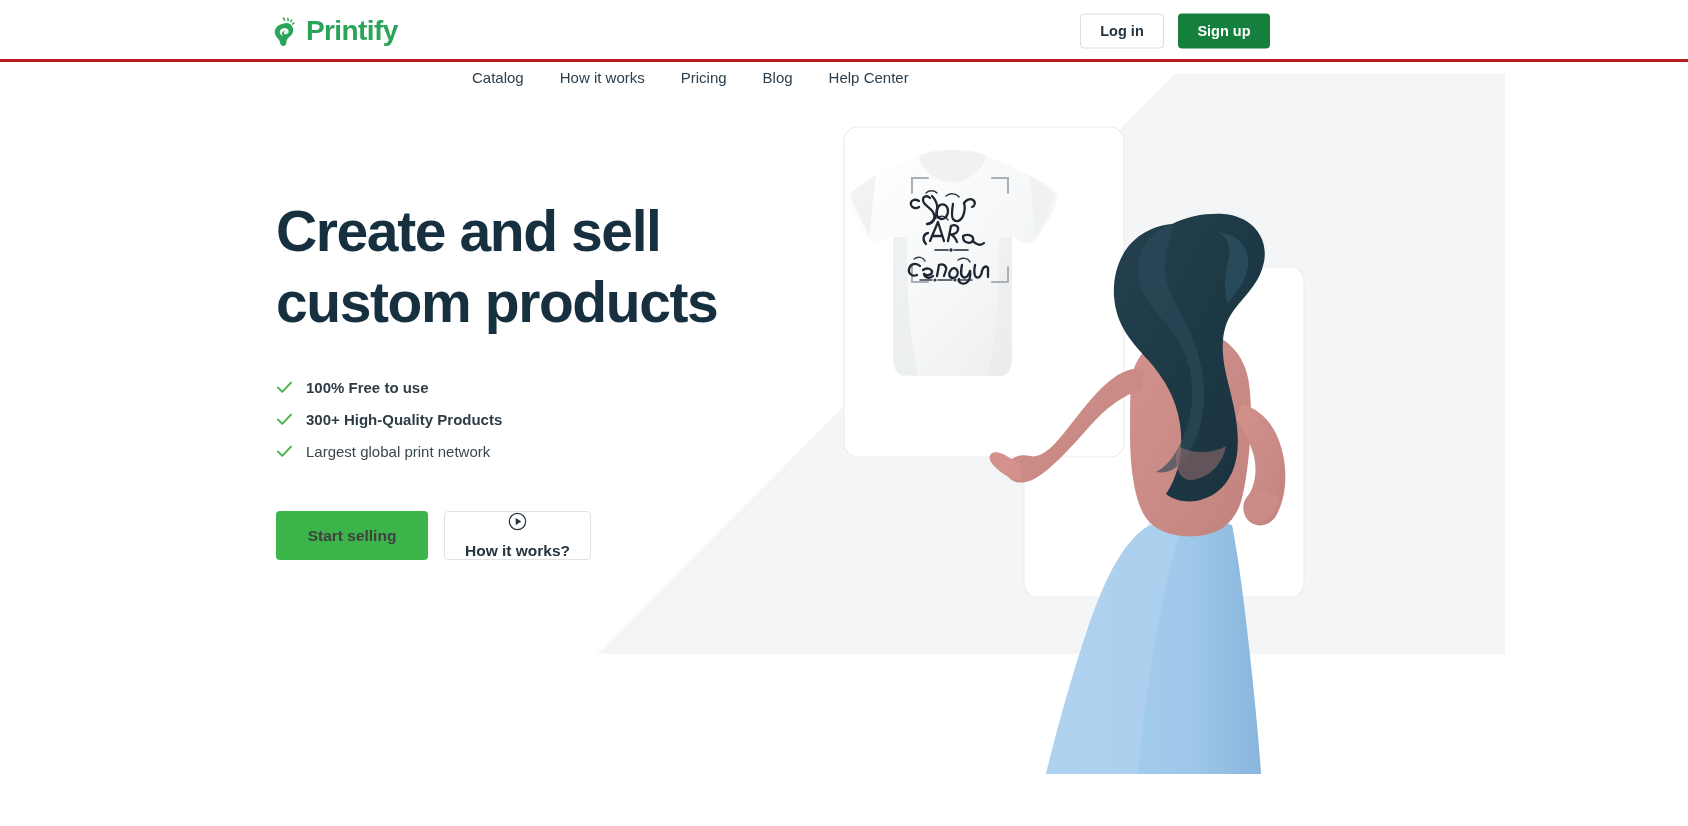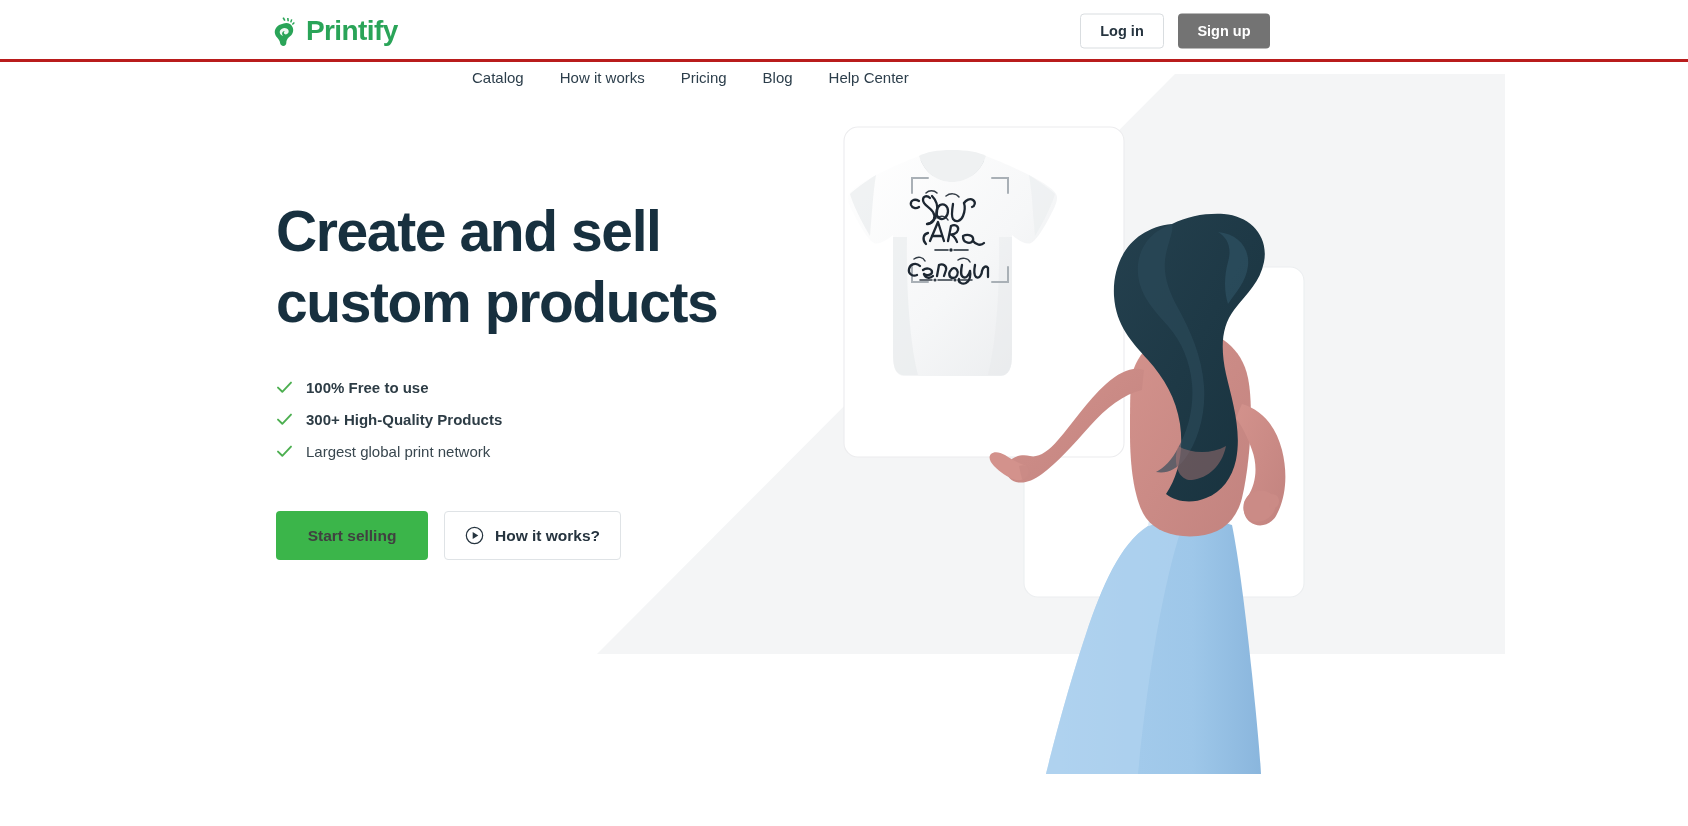--- a/index.html
+++ b/index.html
@@ -53,21 +53,21 @@
     display: flex; align-items: center; gap: 14px;
   }
   .btn-login {
     width: 84px; height: 35px; border: 1px solid #d9dde0; border-radius: 4px;
     background: #fff; color: #26343f; font-size: 14.5px; font-weight: bold;
     display: flex; align-items: center; justify-content: center;
     cursor: pointer; font-family: inherit;
   }
   .btn-signup {
     width: 92px; height: 35px; border: none; border-radius: 4px;
-    background: #737373; color: #ffffff; font-size: 14.5px; font-weight: bold;
+    background: #15803d; color: #ffffff; font-size: 14.5px; font-weight: bold;
     display: flex; align-items: center; justify-content: center;
     cursor: pointer; font-family: inherit;
   }
 
   
   .hero { position: absolute; top: 74px; left: 0; width: 1505px; height: 764px; background: #fff; overflow: hidden; }
 
   .hero-bg-diagonal {
     position: absolute; top: 0; right: 0; width: 920px; height: 640px;
     overflow: hidden; pointer-events: none;
@@ -93,21 +93,21 @@
   .btn-start {
     width: 152px; height: 49px; border: none; border-radius: 4px;
     background: #3bb54a; color: #404040; font-size: 15.5px; font-weight: bold;
     cursor: pointer; font-family: inherit;
     display: flex; align-items: center; justify-content: center;
   }
   .btn-how {
     height: 49px; padding: 0 20px; border: 1px solid #dfe3e6; border-radius: 4px;
     background: #fff; color: #26343f; font-size: 15.5px; font-weight: bold;
     cursor: pointer; font-family: inherit;
-    display: flex; align-items: center; justify-content: center; gap: 11px;
+    display: flex; align-items: center; justify-content: center; gap: 11px; flex-direction: column;
   }
   .play-icon { width: 19px; height: 19px; display: block; flex: 0 0 19px; }
 
   
   .hero-illustration {
     position: absolute; left: 780px; top: 0px;
     width: 908px; height: 700px;
   }
   .illu-svg { display: block; width: 908px; height: 700px; }
 </style>

